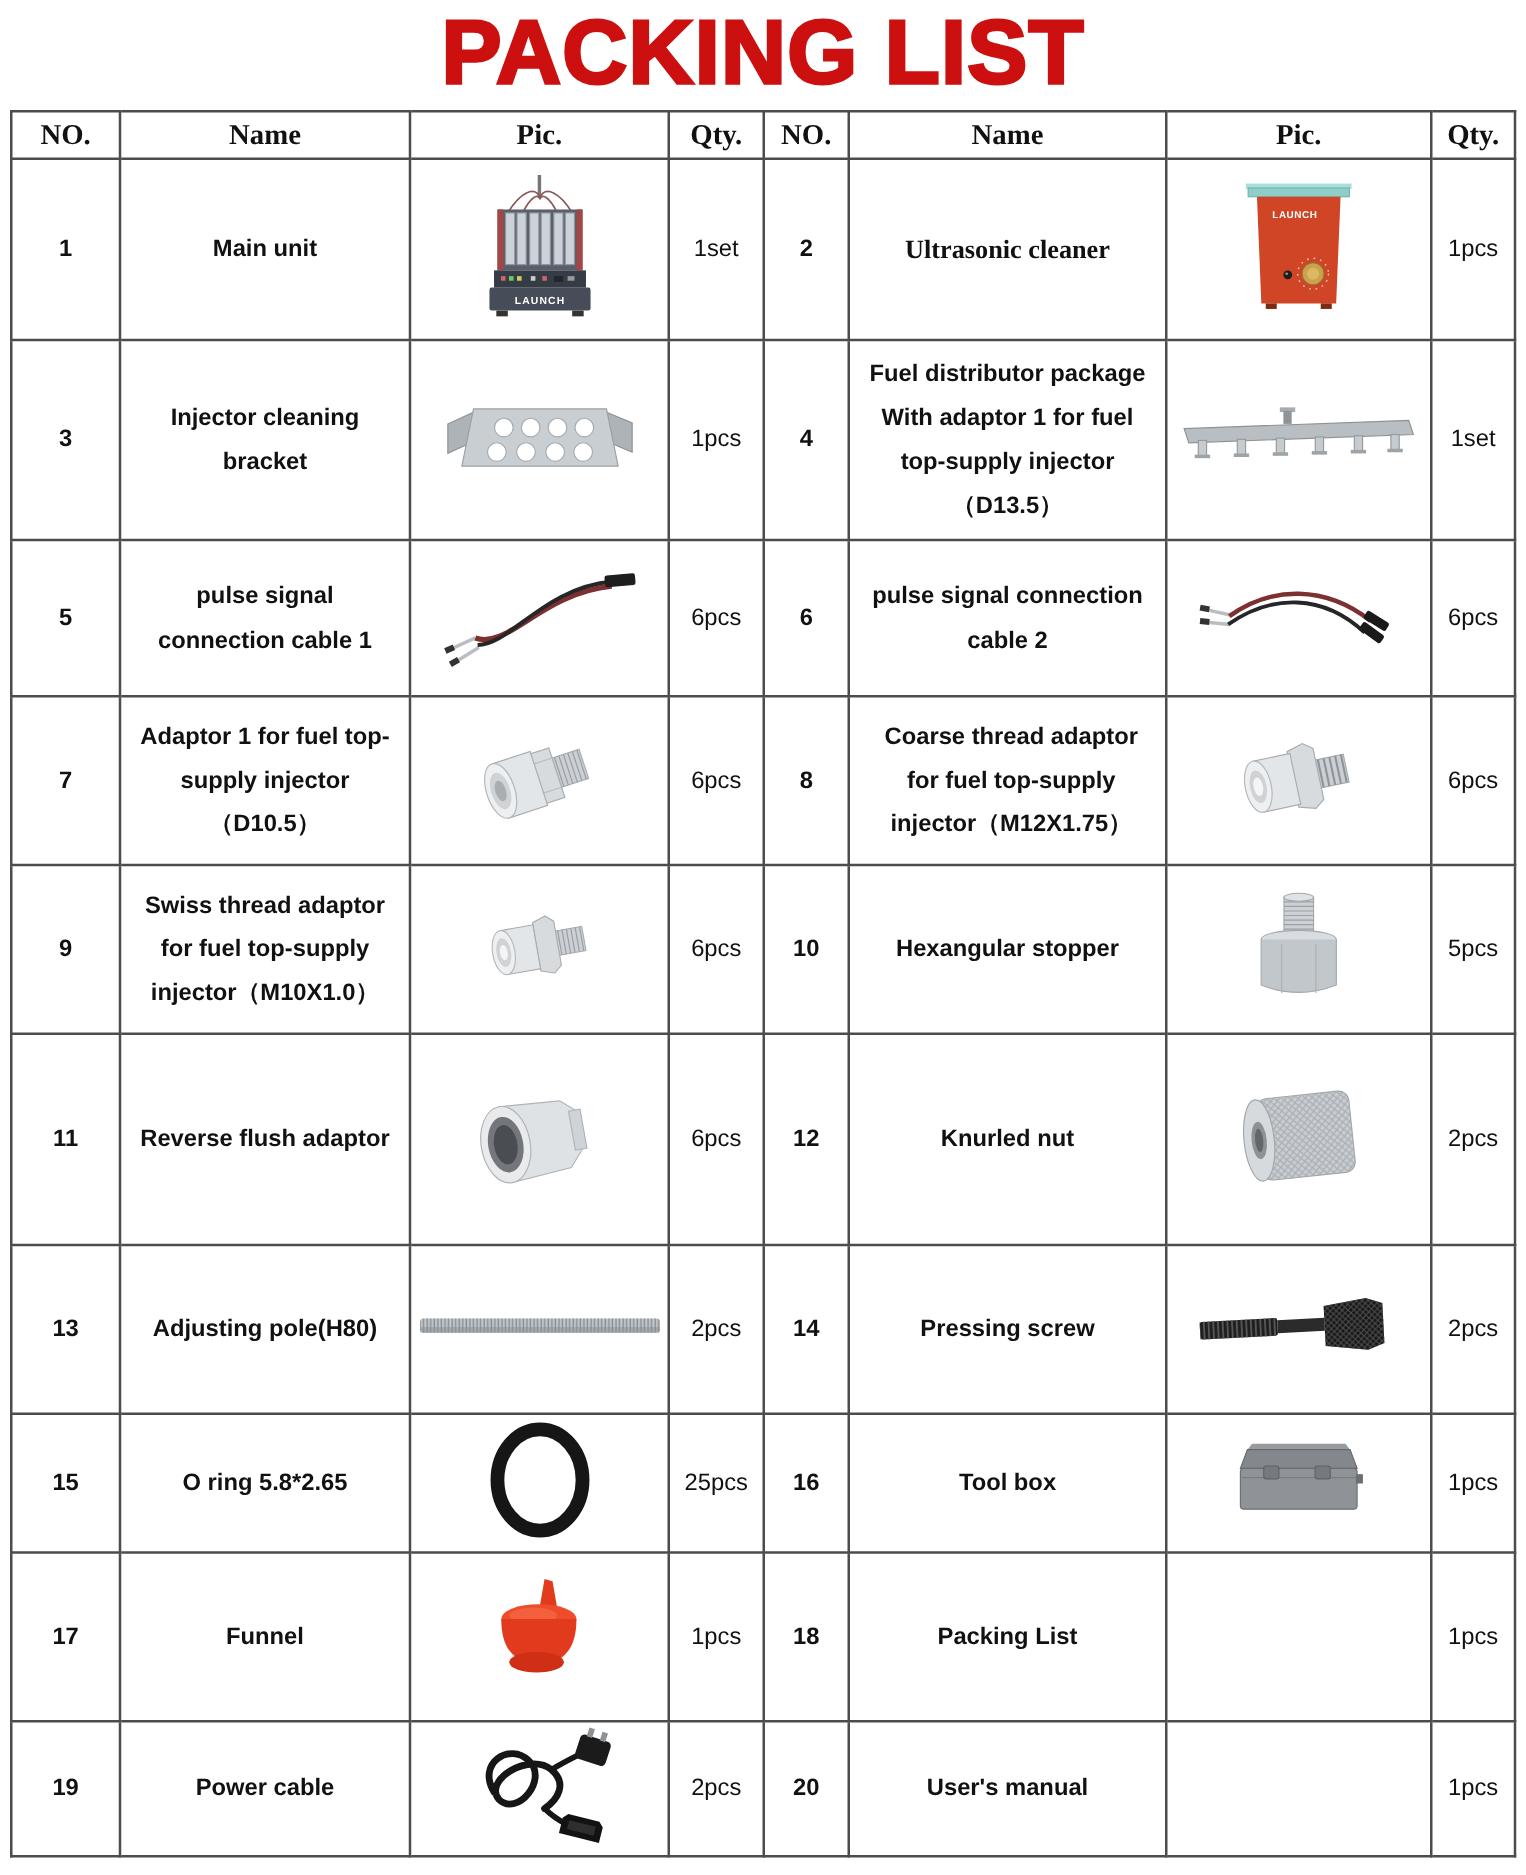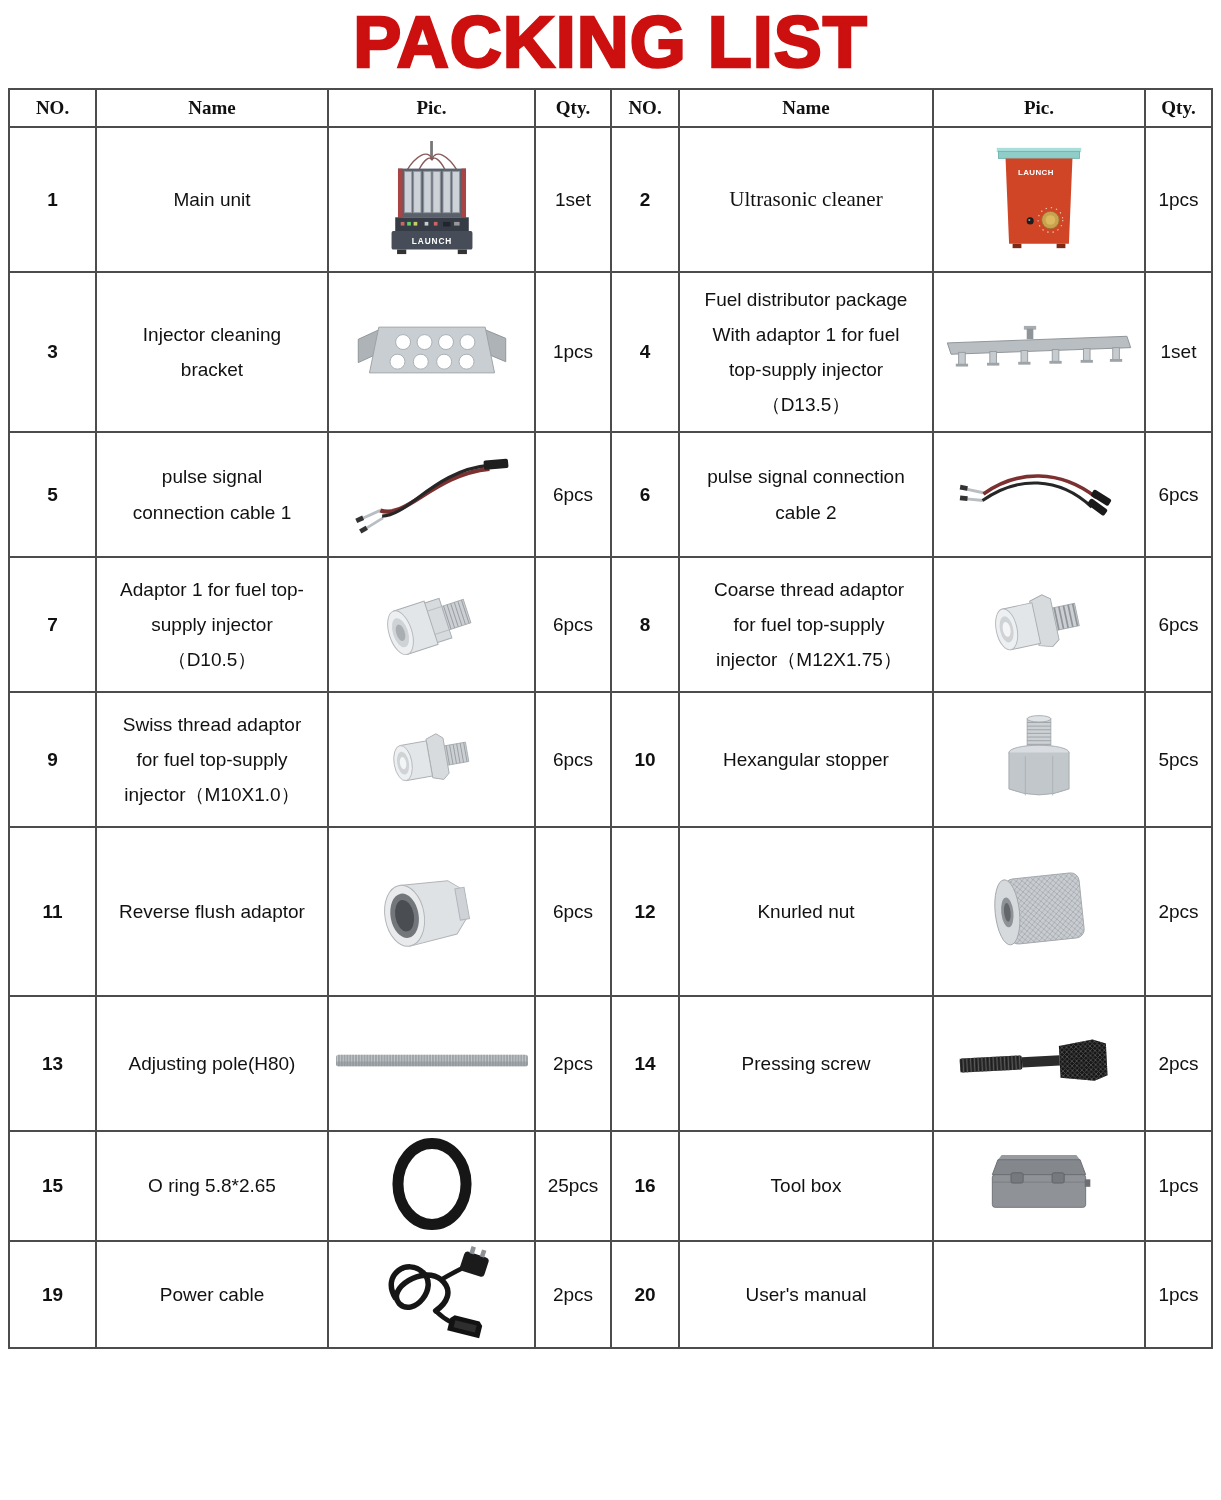--- a/index.html
+++ b/index.html
@@ -27,30 +27,30 @@
     width:1203px;
     margin:0 10px 0 8px;
   }
   .plist th,.plist td{
     border:2px solid var(--border,#4c4c4c);
     overflow:hidden;
     vertical-align:middle;
   }
   .plist th{
     font-family:"Liberation Serif",serif;
-    font-size:19px;
+    font-size:23px;
     font-weight:bold;
     height:34px;
     text-align:center;
     background:#fff;
   }
   .no-cell{font-weight:bold;font-size:19px;text-align:center;}
   .name-cell{
     font-size:19px;text-align:center;line-height:1.85;
-    white-space:pre-line;padding:0 10px;
+    white-space:pre-line;padding:0 10px;font-weight:bold;
   }
   .name-cell.serif{font-family:"Liberation Serif",serif;font-size:21px;margin-top:21px;}
   .name-cell.left{text-align:center;padding-left:16px;}
   .pic-cell{text-align:center;}
   .pic{display:inline-block;line-height:0;}
   .qty-cell{font-size:19px;text-align:center;}
 </style>
 </head>
 <body>
 
@@ -380,20 +380,36 @@
 <path d="M20,4 L100,4 L104,9 L16,9 Z" fill="#979b9f"></path>
 <path d="M16,9 L104,9 L110,25 L10,25 Z" fill="#84888c" stroke="#66696d"></path>
 <rect x="10" y="25" width="100" height="35" rx="3" fill="#8f9397" stroke="#6b6f73"></rect>
 <line x1="10" y1="33" x2="110" y2="33" stroke="#7a7e82"></line>
 <rect x="30" y="23" width="13" height="11" rx="2" fill="#767a7e" stroke="#5f6367"></rect>
 <rect x="74" y="23" width="13" height="11" rx="2" fill="#767a7e" stroke="#5f6367"></rect>
 <rect x="109" y="30" width="6" height="8" fill="#6b6f73"></rect>
 </svg></span></td>
           <td class="qty-cell">1pcs</td>
         </tr>
+        <tr style="height: 135px;">
+          <td class="no-cell">17</td>
+          <td class="name-cell">Funnel</td>
+          <td class="pic-cell"><span class="pic"><svg viewBox="0 0 90 100" width="82" height="92">
+<path d="M49,2 L56,4 L60,27 L45,25 Z" fill="#E23A1D"></path>
+<ellipse cx="44" cy="37" rx="33" ry="13" fill="#ee4c2b"></ellipse>
+<ellipse cx="39" cy="34" rx="21" ry="7" fill="#f56a47" opacity="0.7"></ellipse>
+<path d="M11,37 C11,61 20,75 44,78 C68,75 77,61 77,37 Z" fill="#E23A1D"></path>
+<ellipse cx="42" cy="75" rx="24" ry="9" fill="#cf2f14"></ellipse>
+</svg></span></td>
+          <td class="qty-cell">1pcs</td>
+          <td class="no-cell">18</td>
+          <td class="name-cell">Packing List</td>
+          <td class="pic-cell"></td>
+          <td class="qty-cell">1pcs</td>
+        </tr>
         <tr style="height: 96px;">
           <td class="no-cell">19</td>
           <td class="name-cell">Power cable</td>
           <td class="pic-cell"><span class="pic"><svg viewBox="0 0 140 108" width="128" height="99">
 <path d="M30,60 C14,34 44,16 60,32 C78,48 50,82 34,66 C20,50 60,24 80,40 C94,52 86,66 74,74" fill="none" stroke="#161616" stroke-width="6" stroke-linecap="round"></path>
 <path d="M80,40 C90,34 98,30 104,27" fill="none" stroke="#161616" stroke-width="5"></path>
 <g transform="rotate(18 116 24)">
                   <rect x="102" y="12" width="28" height="22" rx="4" fill="#1b1b1b"></rect>
                   <rect x="107" y="5" width="5" height="8" fill="#8e9296"></rect>
                   <rect x="119" y="5" width="5" height="8" fill="#8e9296"></rect>

